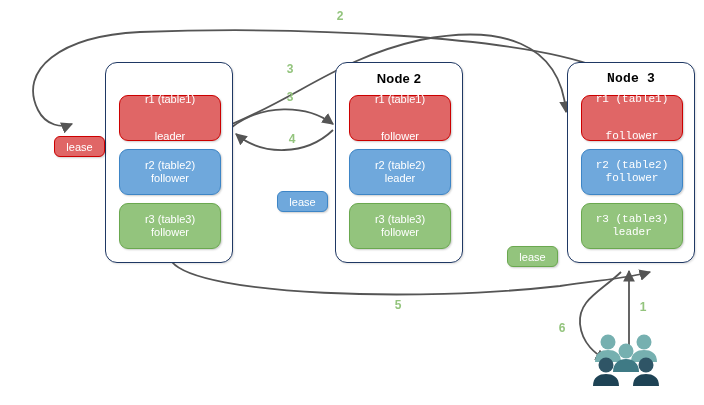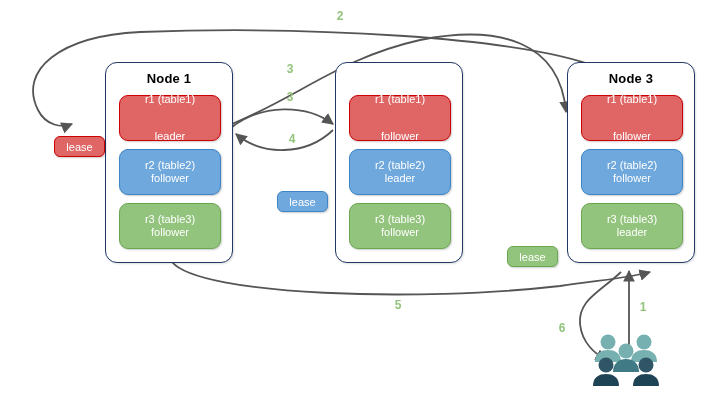--- a/index.html
+++ b/index.html
@@ -116,51 +116,51 @@
     <path d="M 333 130 C 306 156, 262 156, 236 134" fill="none" stroke="#555555" stroke-width="1.8" marker-end="url(#arrowhead)"></path>
 
     <path d="M 172 262 C 200 296, 420 302, 560 286 C 600 280, 630 278, 650 272" fill="none" stroke="#555555" stroke-width="1.8" marker-end="url(#arrowhead)"></path>
 
     <path d="M 629 350 L 629 271" fill="none" stroke="#555555" stroke-width="1.8" marker-end="url(#arrowhead)"></path>
 
     <path d="M 621 272 C 600 292, 578 300, 580 324 C 582 344, 596 354, 606 360" fill="none" stroke="#555555" stroke-width="1.8" marker-end="url(#arrowhead)"></path>
   </svg>
 
   <div class="node-box" style="left:105px; top:62px; width:128px; height:201px;">
-    <div class="node-title">Node 1</div>
     <div class="replica rep-red rep-r1">
       <span>r1 (table1)</span>
       <span>leader</span>
     </div>
     <div class="replica rep-blue rep-r2">
       <span>r2 (table2)</span>
       <span>follower</span>
     </div>
     <div class="replica rep-green rep-r3">
       <span>r3 (table3)</span>
       <span>follower</span>
     </div>
   </div>
 
   <div class="node-box" style="left:335px; top:62px; width:128px; height:201px;">
+    <div class="node-title">Node 2</div>
     <div class="replica rep-red rep-r1">
       <span>r1 (table1)</span>
       <span>follower</span>
     </div>
     <div class="replica rep-blue rep-r2">
       <span>r2 (table2)</span>
       <span>leader</span>
     </div>
     <div class="replica rep-green rep-r3">
       <span>r3 (table3)</span>
       <span>follower</span>
     </div>
   </div>
 
-  <div class="node-box" style="left:567px; top:62px; width:128px; height:201px;">
+  <div class="node-box" style="left:567px; top:62px; width:128px; height:201px;font-family:Liberation Mono, monospace;">
     <div class="node-title">Node 3</div>
     <div class="replica rep-red rep-r1">
       <span>r1 (table1)</span>
       <span>follower</span>
     </div>
     <div class="replica rep-blue rep-r2">
       <span>r2 (table2)</span>
       <span>follower</span>
     </div>
     <div class="replica rep-green rep-r3">

